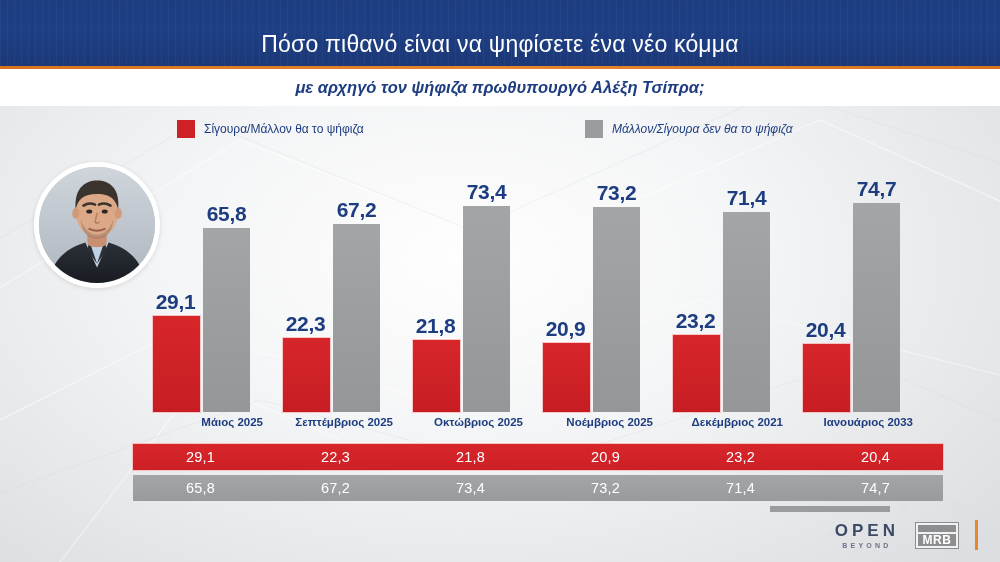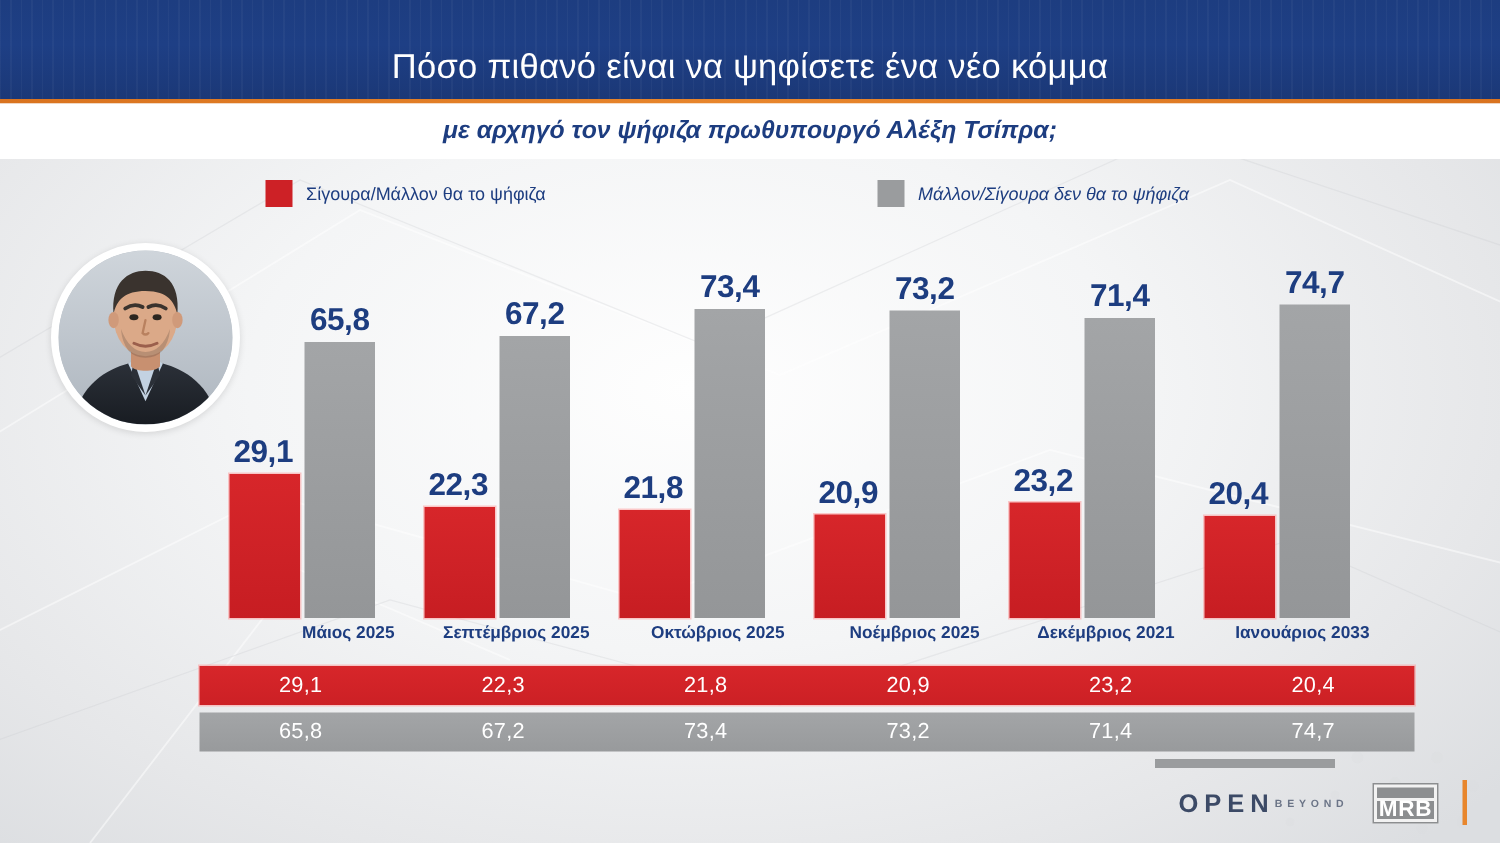--- a/index.html
+++ b/index.html
@@ -217,21 +217,21 @@
   #footer {
     position: absolute;
     right: 22px;
     bottom: 12px;
     display: flex;
     align-items: center;
     gap: 16px;
   }
   #logo-open {
     display: flex;
-    flex-direction: row;
+    flex-direction: column;
     align-items: center;
     line-height: 1;
   }
   #logo-open-main {
     color: #3c4a66;
     font-size: 17px;
     font-weight: bold;
     letter-spacing: 4px;
   }
   #logo-open-sub {
@@ -248,21 +248,21 @@
     padding: 2px;
   }
   #mrb-bar {
     height: 7px;
     background: #8c8e90;
     margin-bottom: 2px;
   }
   #mrb-word {
     background: #8c8e90;
     color: #ffffff;
-    font-size: 15px;
+    font-size: 12px;
     font-weight: bold;
     text-align: center;
     letter-spacing: 0.5px;
     line-height: 12px;
   }
   #footer-tick {
     width: 3px;
     height: 30px;
     background: #e8862c;
   }

